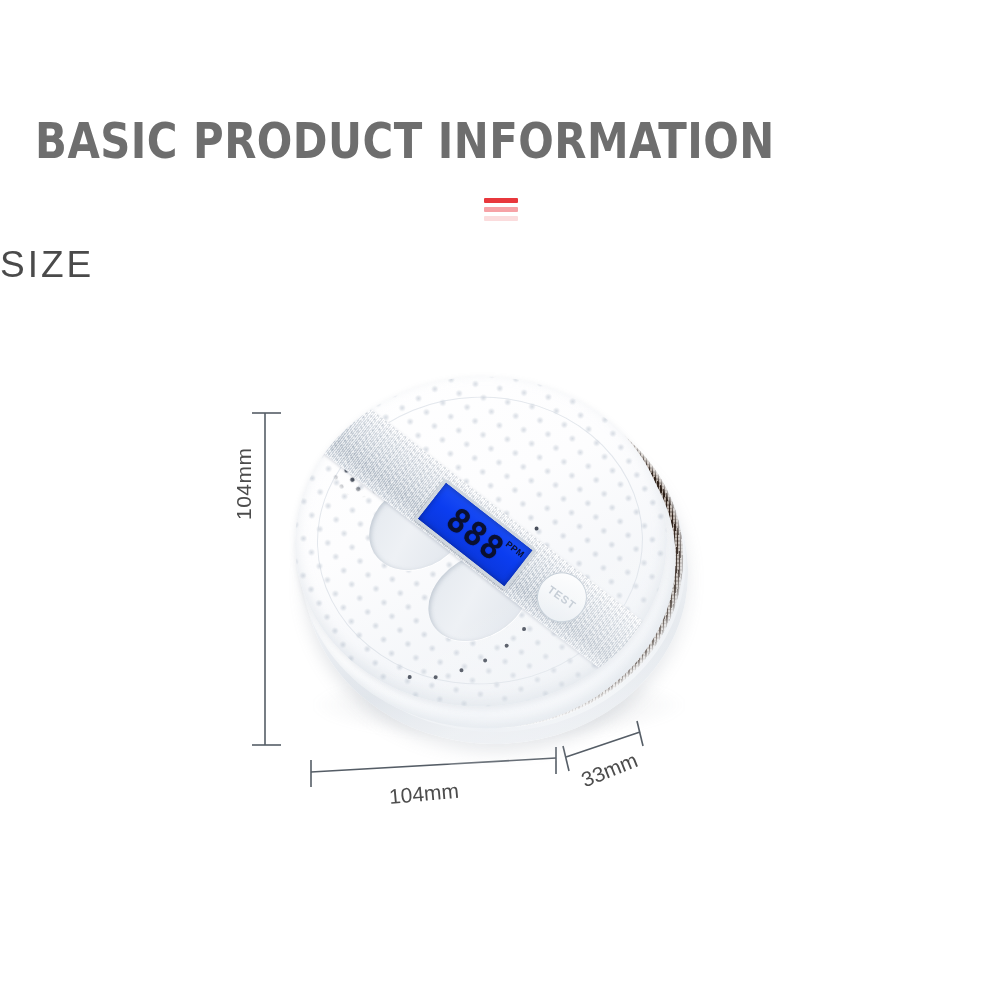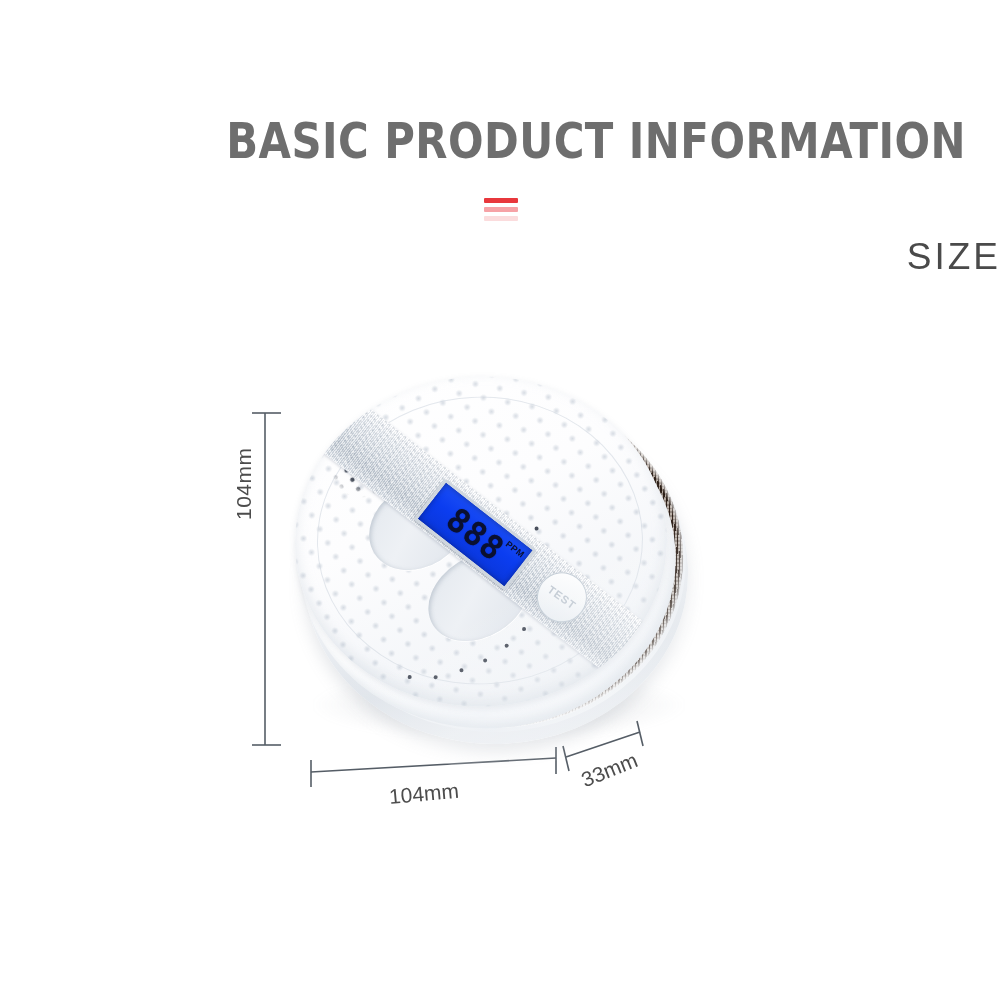--- a/index.html
+++ b/index.html
@@ -13,21 +13,21 @@
     font-family: "Liberation Sans", sans-serif;
     overflow: hidden;
     position: relative;
   }
 
   
   #header {
     position: absolute;
     top: 0; left: 0;
     width: 1001px;
-    text-align: right;
+    text-align: left;
   }
   #page-title {
     margin: 0;
     padding-top: 112px;
     font-family: "Liberation Sans Narrow", "DejaVu Sans Condensed", "Liberation Sans", sans-serif;
     font-size: 50px;
     line-height: 58px;
     font-weight: 700;
     color: #6e6e6e;
     letter-spacing: 0.5px;
@@ -44,21 +44,21 @@
   #divider-ornament .bar {
     height: 5px;
     border-radius: 1px;
     margin-bottom: 4px;
   }
   #divider-ornament .bar.b1 { background: #e8373c; }
   #divider-ornament .bar.b2 { background: #f6a2a6; }
   #divider-ornament .bar.b3 { background: #fbdcdd; margin-bottom: 0; }
 
   #section-subtitle {
-    margin: 14px 0 0;
+    margin: 22px 0 0;
     font-size: 37px;
     font-weight: 400;
     color: #4a4a4a;
     letter-spacing: 3px;
     line-height: 44px;
   }
 
   
   #diagram {
     position: absolute;

